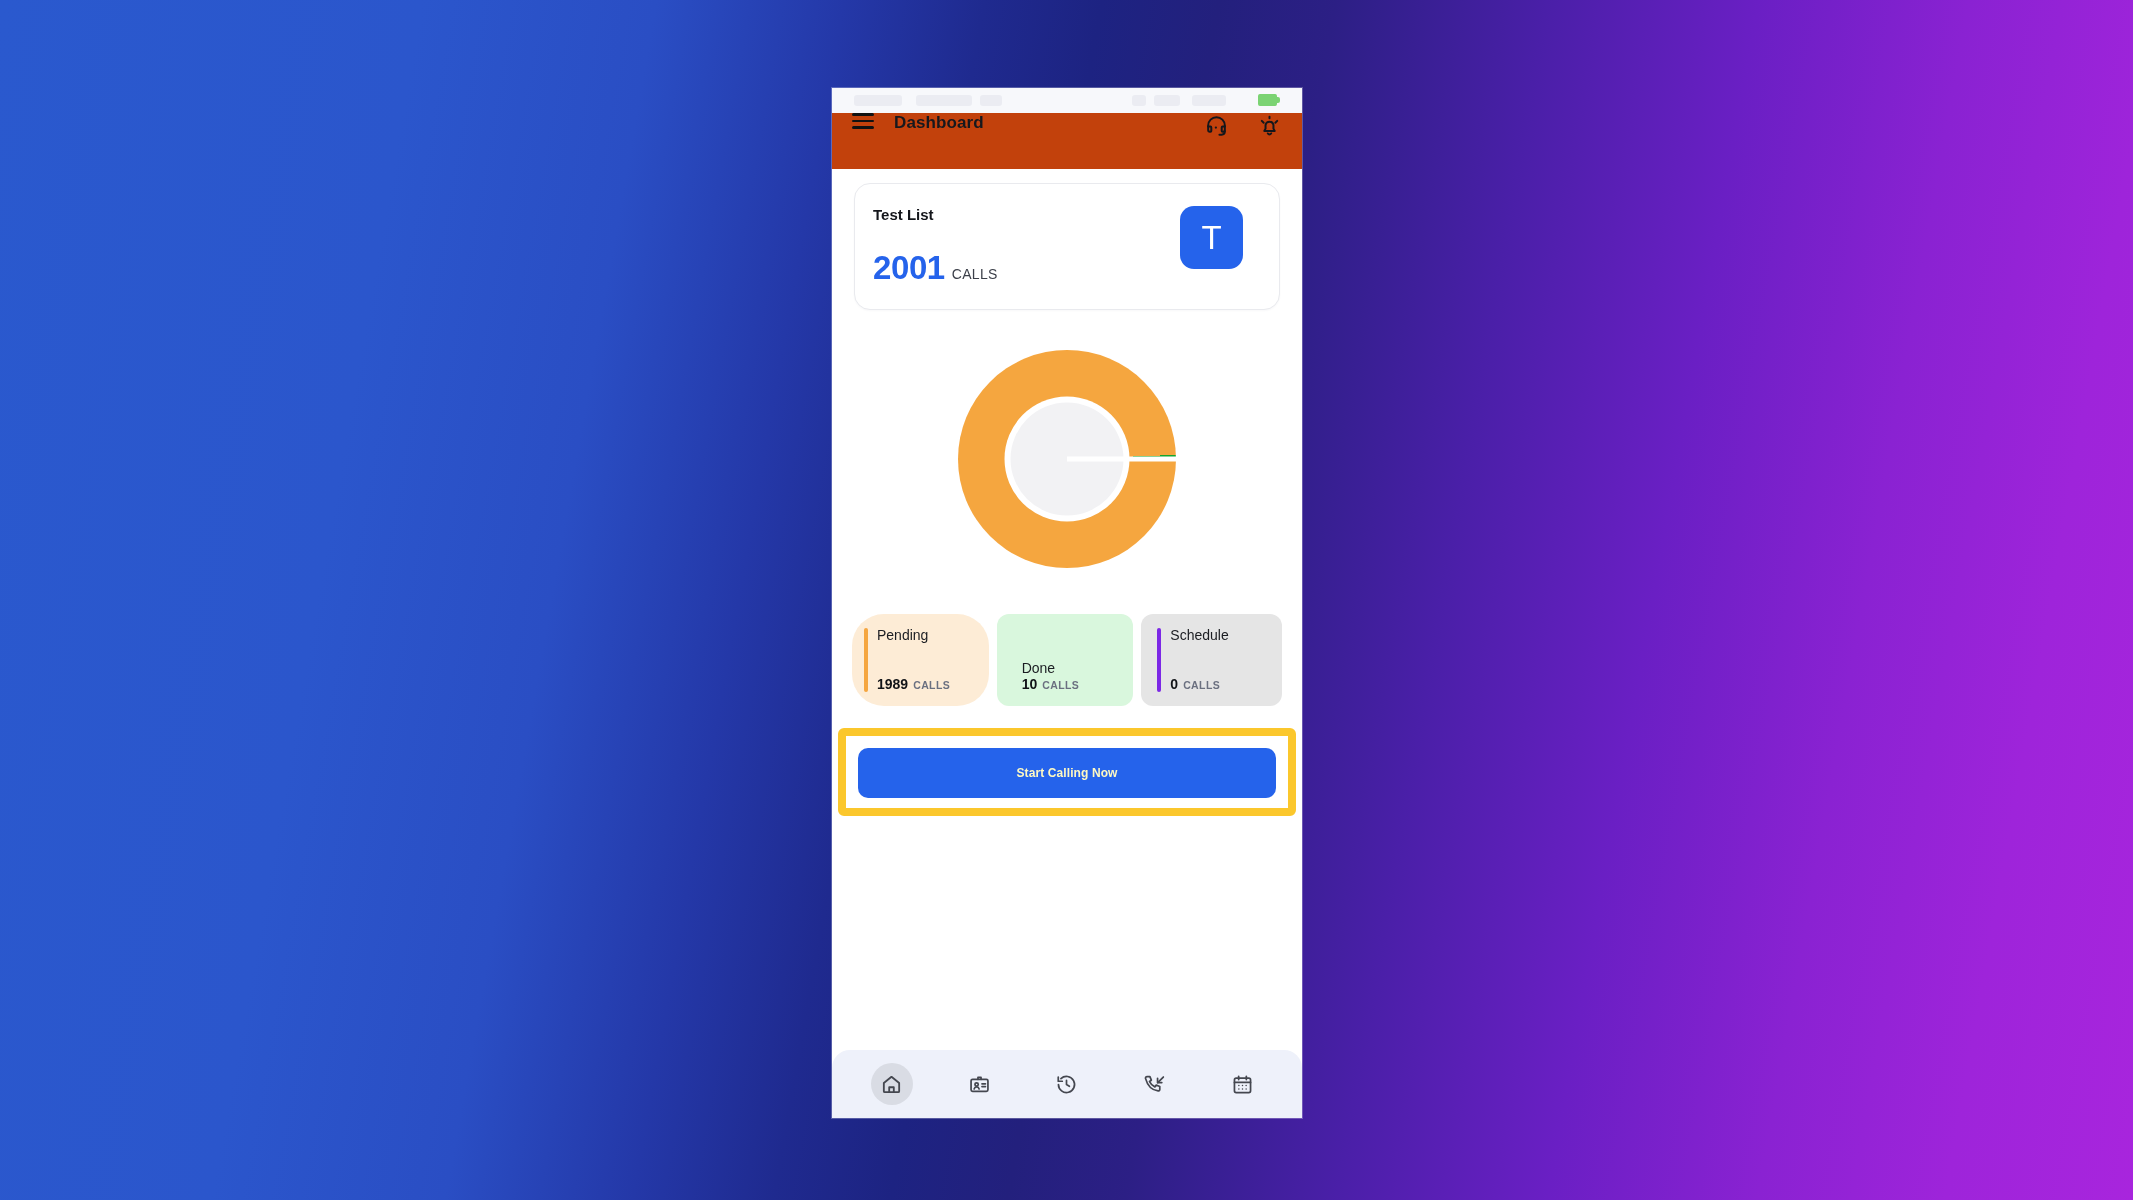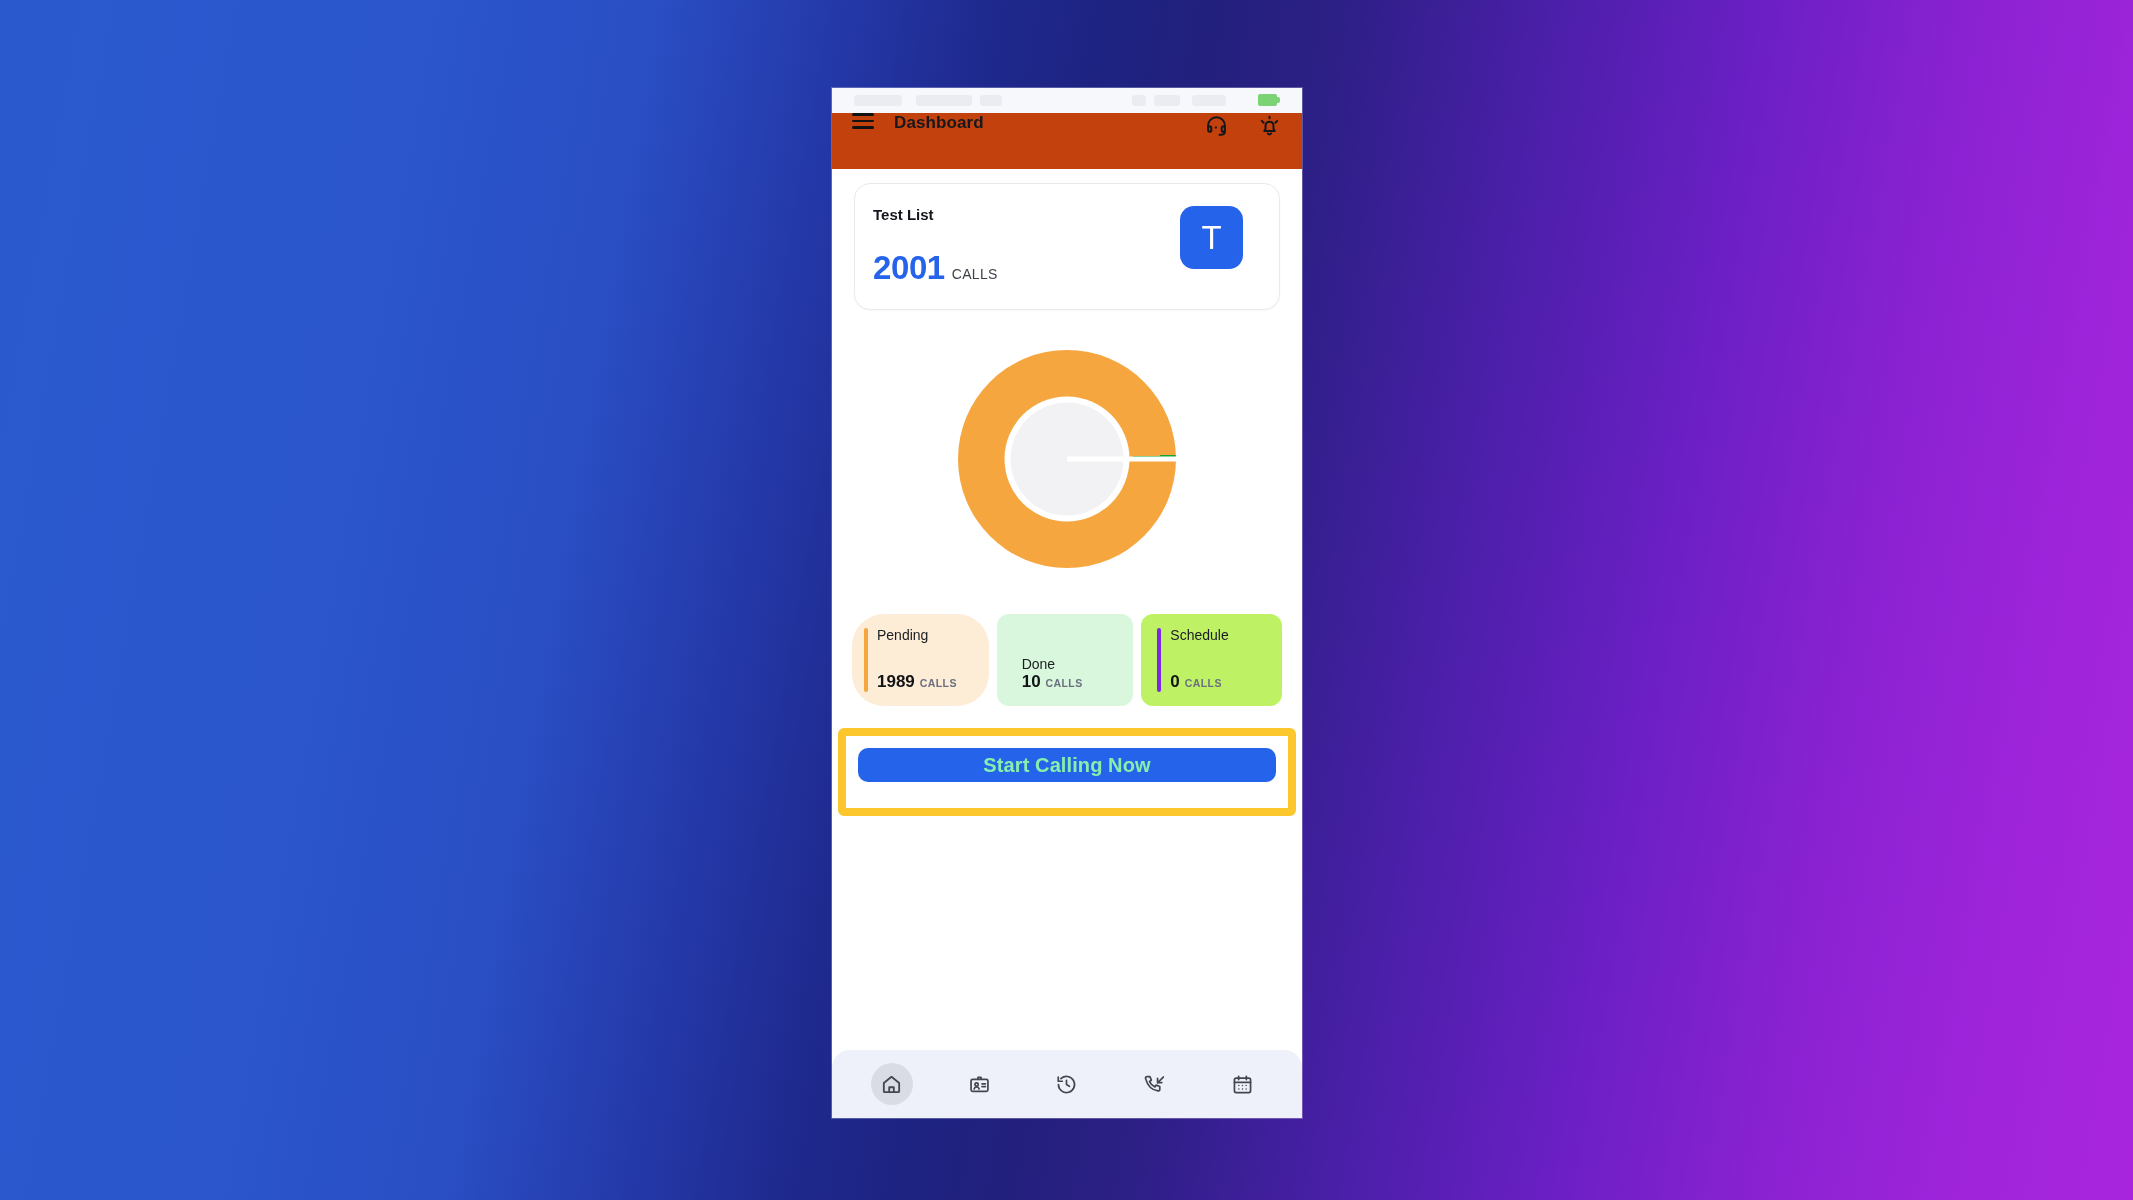--- a/index.html
+++ b/index.html
@@ -173,45 +173,45 @@
   .stat-bar {
     width:4px; border-radius:3px; flex:0 0 4px;
     margin-right:9px;
   }
   .stat-body { display:flex; flex-direction:column; justify-content:space-between; flex:1; }
   .stat-label {
     font-size:14px; color:#1b1d22; font-weight:400;
     line-height:1.1;
   }
   .stat-valrow { display:flex; align-items:baseline; gap:5px; }
-  .stat-value { font-size:17px; font-weight:bold; color:#111317; }
+  .stat-value { font-size:14px; font-weight:bold; color:#111317; }
   .stat-unit { font-size:10.5px; font-weight:bold; color:#6b7080; letter-spacing:.4px; }
 
   
   .cta-zone {
     position:relative;
     margin-top:10px;
     height:98px;
   }
   .highlight {
     position:absolute;
     left:6px; top:12px;
     width:458px; height:88px;
     border:8px solid #fbc72c;
     border-radius:6px;
     background:#ffffff;
   }
   .cta-btn {
     position:absolute;
     left:26px; top:32px;
-    width:418px; height:34px;
+    width:418px; height:50px;
     background:#2563eb;
     border-radius:10px;
-    color:#86efac;
-    font-size:20px; font-weight:bold;
+    color:#fef9c3;
+    font-size:12px; font-weight:bold;
     display:flex; align-items:center; justify-content:center;
     cursor:pointer;
     letter-spacing:.1px;
   }
 
   
   .bottomnav {
     position:absolute;
     left:0; right:0; bottom:0;
     height:68px;
@@ -308,21 +308,21 @@
     <div class="stat" id="stat-1" style="background: rgb(217, 247, 221); align-items: flex-end;">
       <div class="stat-bar" style="background: rgb(22, 166, 46);"></div>
       <div class="stat-body">
         <div class="stat-label">Done</div>
         <div class="stat-valrow">
           <span class="stat-value">10</span>
           <span class="stat-unit">CALLS</span>
         </div>
       </div>
     </div>
-    <div class="stat" id="stat-2" style="background: #bef264; padding-left: 16px;">
+    <div class="stat" id="stat-2" style="background: #e5e5e5; padding-left: 16px;">
       <div class="stat-bar" style="background: rgb(124, 40, 230);"></div>
       <div class="stat-body">
         <div class="stat-label">Schedule</div>
         <div class="stat-valrow">
           <span class="stat-value">0</span>
           <span class="stat-unit">CALLS</span>
         </div>
       </div>
     </div>
   </div>

